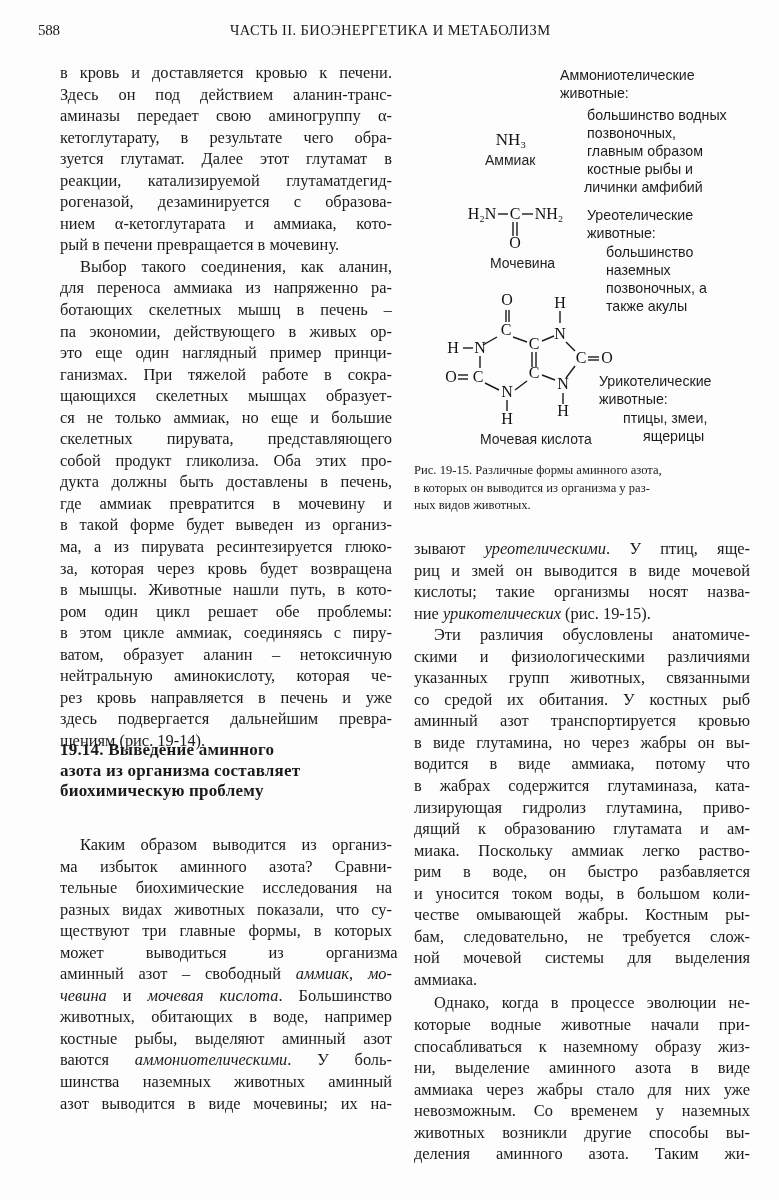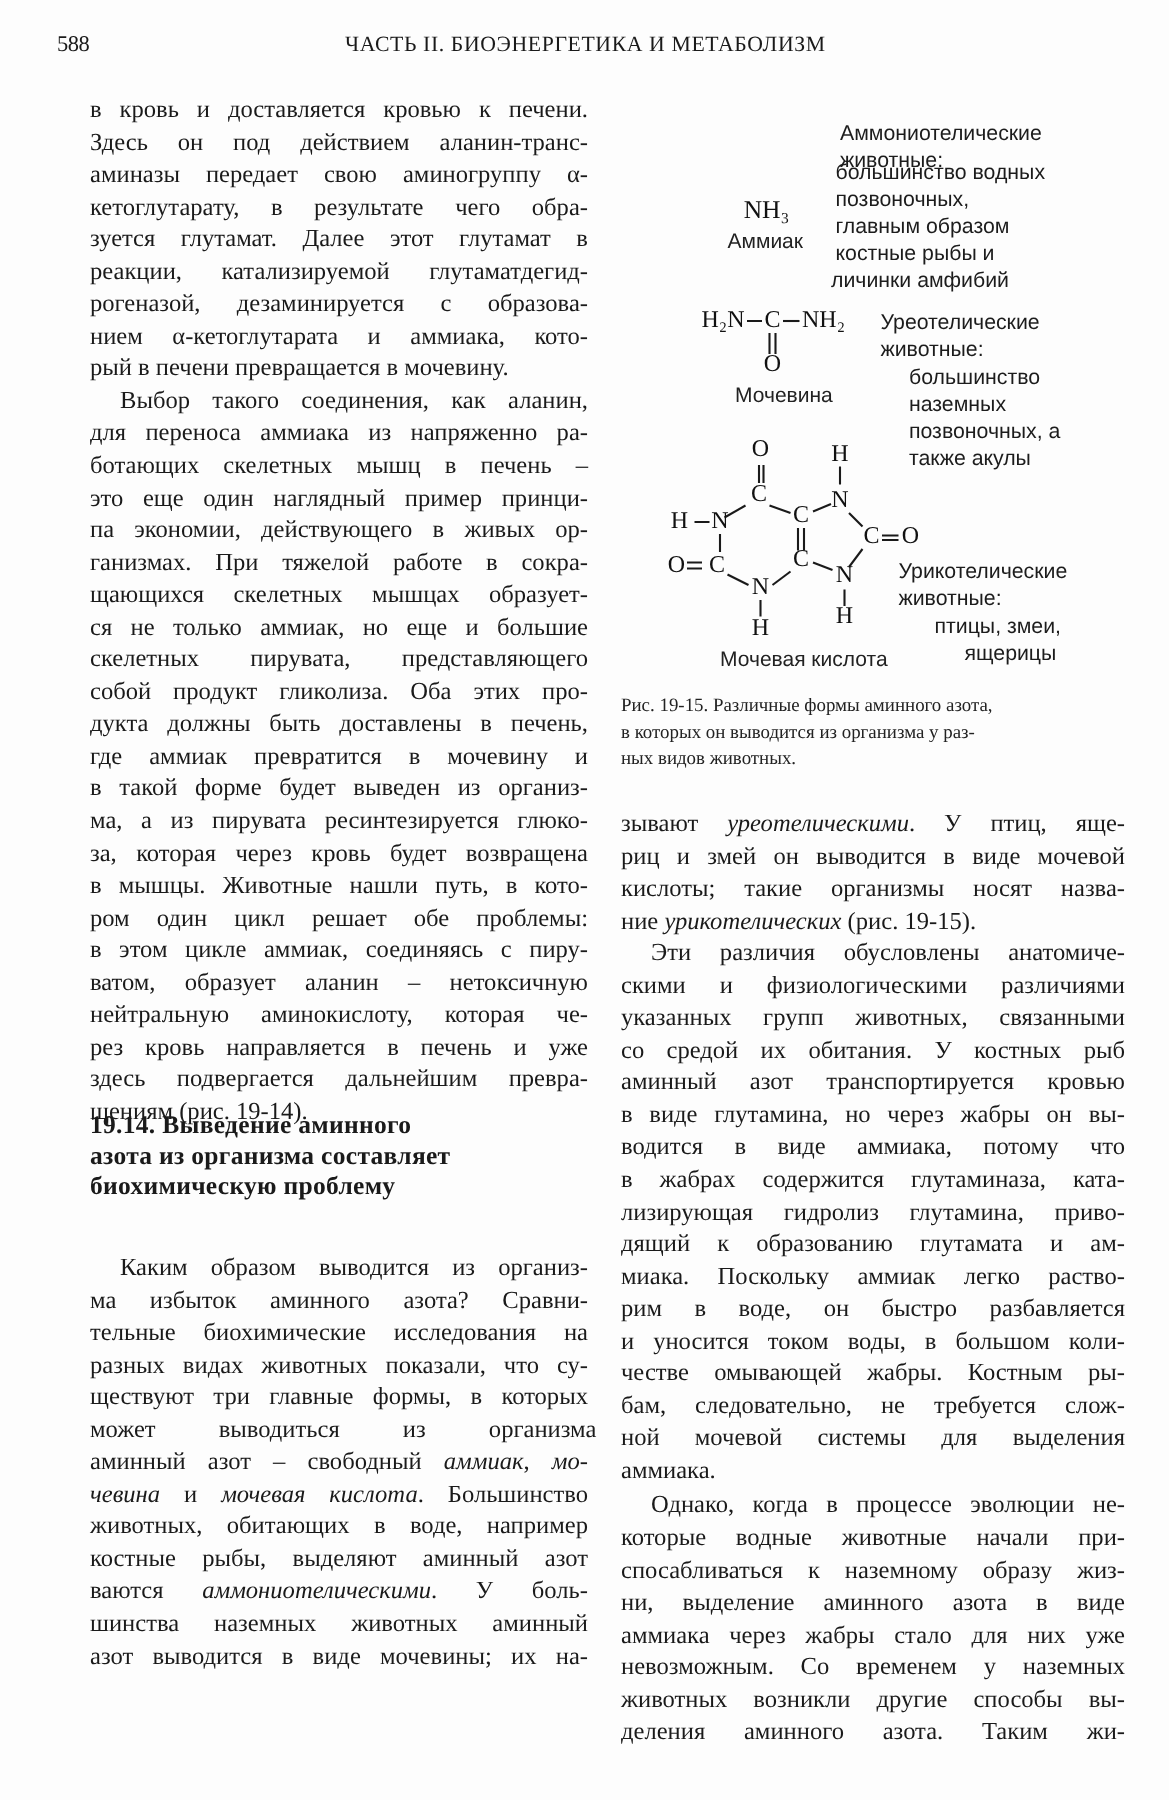--- a/index.html
+++ b/index.html
@@ -57,22 +57,22 @@
     <span class="ln">зуется глутамат. Далее этот глутамат в</span>
     <span class="ln">реакции, катализируемой глутаматдегид-</span>
     <span class="ln">рогеназой, дезаминируется с образова-</span>
     <span class="ln">нием α-кетоглутарата и аммиака, кото-</span>
     <span class="ln last">рый в печени превращается в мочевину.</span>
   </p>
   <p>
     <span class="ln indent">Выбор такого соединения, как аланин,</span>
     <span class="ln">для переноса аммиака из напряженно ра-</span>
     <span class="ln">ботающих скелетных мышц в печень –</span>
+    <span class="ln">па экономии, действующего в живых ор-</span>
     <span class="ln">это еще один наглядный пример принци-</span>
-    <span class="ln">па экономии, действующего в живых ор-</span>
     <span class="ln">ганизмах. При тяжелой работе в сокра-</span>
     <span class="ln">щающихся скелетных мышцах образует-</span>
     <span class="ln">ся не только аммиак, но еще и большие</span>
     <span class="ln">скелетных пирувата, представляющего</span>
     <span class="ln">собой продукт гликолиза. Оба этих про-</span>
     <span class="ln">дукта должны быть доставлены в печень,</span>
     <span class="ln">где аммиак превратится в мочевину и</span>
     <span class="ln">в такой форме будет выведен из организ-</span>
     <span class="ln">ма, а из пирувата ресинтезируется глюко-</span>
     <span class="ln">за, которая через кровь будет возвращена</span>
@@ -139,25 +139,25 @@
       <line x1="151" y1="282" x2="160" y2="291"></line>
       <line x1="151" y1="318" x2="160" y2="306"></line>
       <line x1="173" y1="297" x2="184" y2="297"></line>
       <line x1="173" y1="300" x2="184" y2="300"></line>
       <line x1="148" y1="333" x2="148" y2="344"></line>
     </g>
   </svg>
 
   <div class="atom" style="left:96px; top:80px; font-size:17px;">NH₃</div>
   <div class="fig-label" style="left:70px; top:92px;">Аммиак</div>
-  <div class="fig-text" style="left:145px; top:18px;">
+  <div class="fig-text" style="left:145px; top:4px;">
     <div>Аммониотелические</div>
     <div style="margin-top:-4px;">животные:</div>
   </div>
-  <div class="fig-text" style="left:142px; top:46px; line-height:18px;">
+  <div class="fig-text" style="left:172px; top:46px; line-height:18px;">
     <div>большинство водных</div>
     <div>позвоночных,</div>
     <div>главным образом</div>
     <div>костные рыбы и</div>
     <div style="margin-left:-3px;">личинки амфибий</div>
   </div>
 
   <div class="atom" style="left:67px; top:154px;">H₂N</div>
   <div class="atom" style="left:100px; top:154px;">C</div>
   <div class="atom" style="left:134px; top:154px;">NH₂</div>

